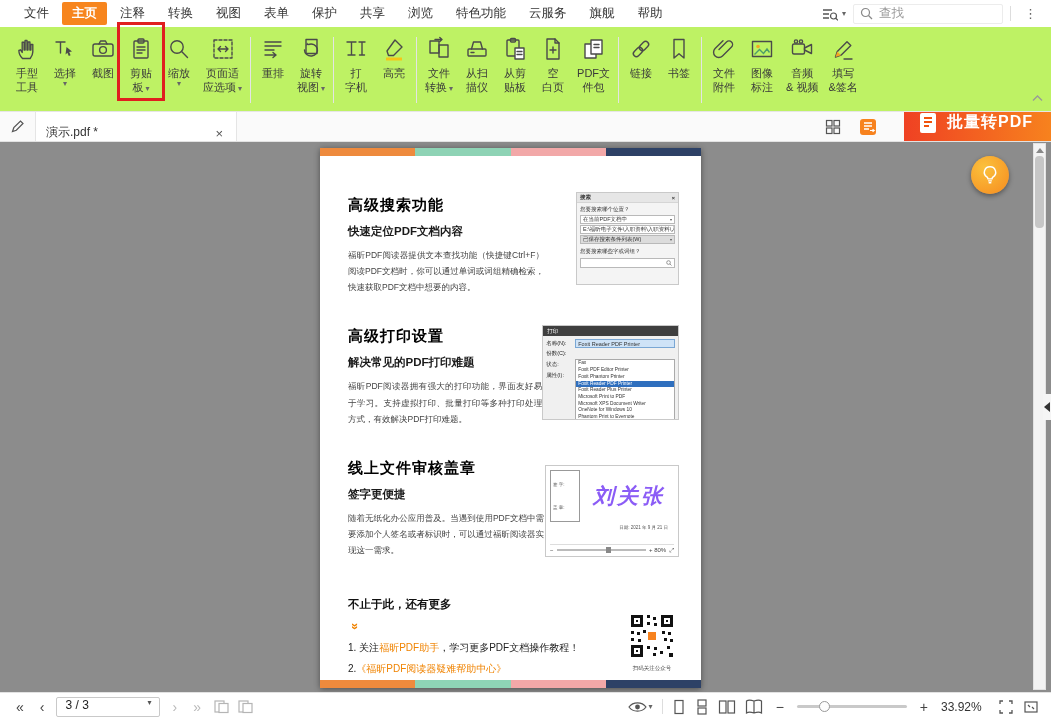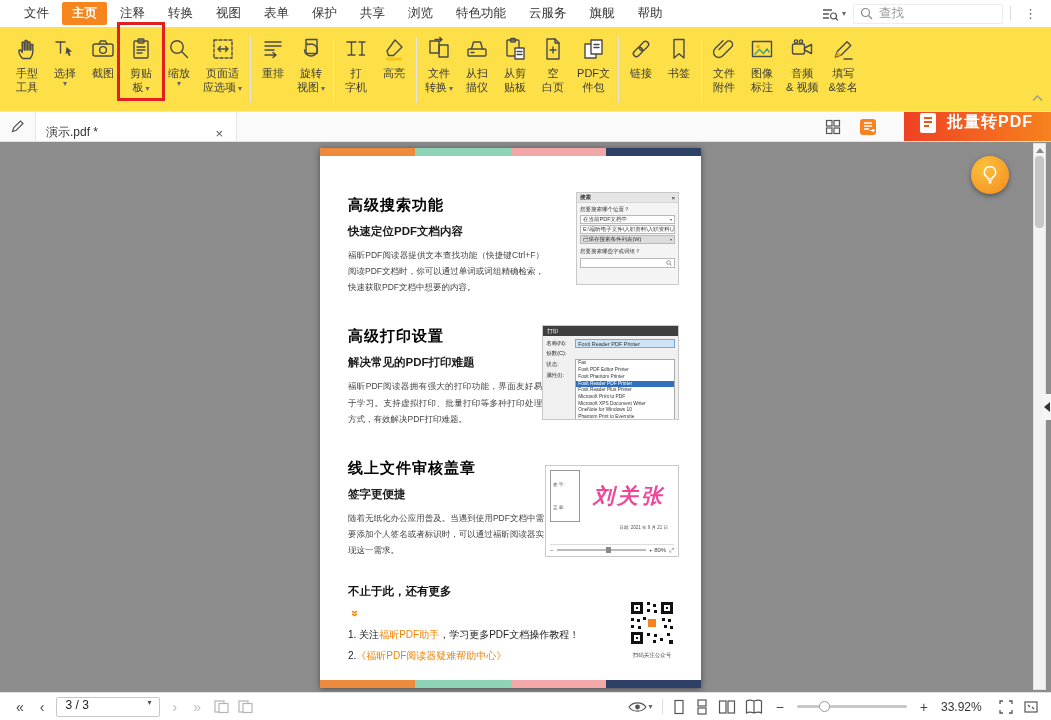--- a/index.html
+++ b/index.html
@@ -11,21 +11,21 @@
 .menubar{height:27px;display:flex;align-items:center;padding:0 8px 0 14px;background:#fff;font-size:12.5px;color:#333}
 .menu-item{padding:3px 10px;margin-right:3px;border-radius:2px;white-space:nowrap;cursor:default}
 .menu-item.active{background:#F7851E;color:#fff;font-weight:bold}
 .menu-right{margin-left:auto;display:flex;align-items:center;gap:7px}
 .qf{display:flex;align-items:center;gap:2px;color:#555}
 .searchbox{display:flex;align-items:center;gap:6px;width:150px;height:20px;padding:0 6px;color:#999;border:1px solid #ececec;border-radius:2px;background:#fff}
 .vsep{width:1px;height:15px;background:#ddd}
 .moremenu{color:#666;padding:0 6px;font-size:13px}
 
 
-.ribbon{position:relative;height:85px;display:flex;align-items:flex-start;background:#fde047;border-bottom:1px solid #e6e6e6;padding:4px 20px 0 8px}
+.ribbon{position:relative;height:85px;display:flex;align-items:flex-start;background:#bef264;border-bottom:1px solid #e6e6e6;padding:4px 20px 0 8px}
 .rbtn{position:relative;display:flex;flex-direction:column;align-items:center;padding:3px 5px 2px;min-width:38px;border-radius:3px}
 .ricon{height:30px;display:flex;align-items:center;justify-content:center}
 .ricon svg{width:26px;height:26px}
 .rlabel{font-size:11px;color:#3a3a3a;text-align:center;line-height:1.3;margin-top:2px;white-space:nowrap}
 .caret{font-size:8px;color:#666;margin-left:2px}
 .caret-line{font-size:8px;color:#666;line-height:1.1}
 .rsep{width:1px;height:66px;background:#e4e4e4;margin:6px 3px 0}
 .red-out::after{content:"";position:absolute;left:-5px;right:-5px;top:-9px;bottom:-4px;border:3px solid #E01F1F;z-index:20;pointer-events:none}
 .ribbon-collapse{position:absolute;right:8px;bottom:5px}
 
@@ -70,21 +70,21 @@
 .pm-sel{flex:1;background:#cfe3f7;border:1px solid #7aa7d4;height:9px;display:flex;align-items:center;padding:0 2px;white-space:nowrap;overflow:hidden}
 .pm-main{display:flex;gap:2px}
 .pm-labs{width:27px;display:flex;flex-direction:column;gap:4px;padding-top:2px;flex:none}
 .pm-list{flex:1;background:#fff;border:1px solid #aaa;font-size:4.8px;line-height:1.4}
 .pm-list div{padding:0 2px;white-space:nowrap;overflow:hidden}
 .pm-list div.hl{background:#2f6fbe;color:#fff}
 
 .sign-mock{width:134px;height:92px;margin-top:6px;position:relative;padding:4px 4px 14px}
 .sg-top{display:flex;gap:4px;height:52px}
 .sg-box{width:30px;border:1px solid #999;display:flex;flex-direction:column;justify-content:space-around;padding:2px;font-size:4.5px;color:#555;flex:none}
-.sg-name{flex:1;display:flex;align-items:center;justify-content:center;font-family:"Liberation Serif","DejaVu Serif",serif;font-size:21px;font-style:italic;font-weight:bold;color:#ec4899;letter-spacing:3px}
+.sg-name{flex:1;display:flex;align-items:center;justify-content:center;font-family:"Liberation Serif","DejaVu Serif",serif;font-size:21px;font-style:italic;font-weight:bold;color:#8b5cf6;letter-spacing:3px}
 .sg-date{text-align:right;font-size:4.5px;color:#555;margin-top:3px;padding-right:6px}
 .sg-ctrl{position:absolute;left:4px;right:4px;bottom:2px;display:flex;align-items:center;gap:3px;font-size:6px;color:#444;border-top:1px solid #ddd;padding-top:2px}
 .sg-track{flex:1;height:2px;background:#bbb;position:relative}
 .sg-thumb{position:absolute;left:55%;top:-2px;width:5px;height:6px;background:#888}
 
 .more-title{font-size:11.5px;font-weight:bold;color:#111;margin-bottom:6px}
 .chev-wrap{height:14px;margin-bottom:5px}
 .more-chev{color:#F08300;font-weight:bold;font-size:12px;display:inline-block;transform:rotate(90deg);transform-origin:6px 8px}
 .more-item{font-size:10px;color:#222;line-height:2.1;white-space:nowrap}
 .olink{color:#F08300}
@@ -538,21 +538,21 @@
                     <div>Microsoft Print to PDF</div>
                     <div>Microsoft XPS Document Writer</div>
                     <div>OneNote for Windows 10</div>
                     <div>Phantom Print to Evernote</div>
                   </div>
               </div>
             </div>
           </div>
         </div>
 
-        <div class="section" style="margin-bottom:26px">
+        <div class="section" style="margin-bottom:39px">
           <div class="sec-left">
             <div class="sec-h">线上文件审核盖章</div>
             <div class="sec-sub">签字更便捷</div>
             <div class="sec-body">随着无纸化办公应用普及。当遇到使用PDF文档中需要添加个人签名或者标识时，可以通过福昕阅读器实现这一需求。</div>
           </div>
           <div class="mock sign-mock">
             <div class="sg-top">
               <div class="sg-box">
                 <div>签 字:</div>
                 <div>盖 章:</div>

